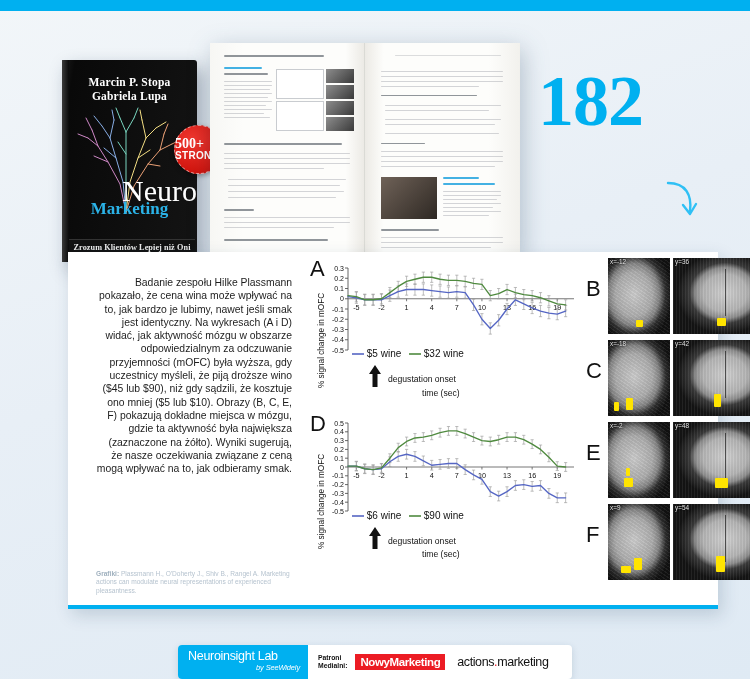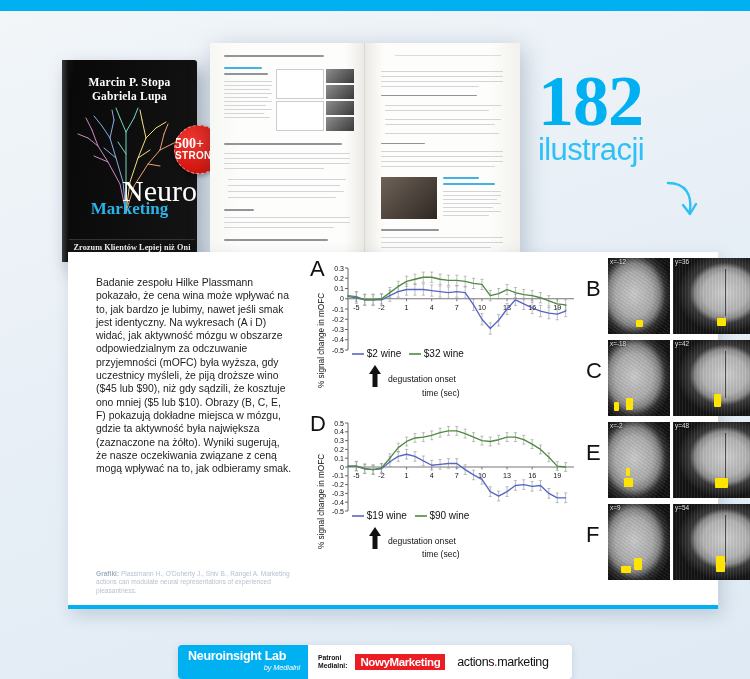--- a/index.html
+++ b/index.html
@@ -100,20 +100,21 @@
     font-family:"Liberation Serif",serif;font-weight:bold;color:#1fb6f0;
     font-size:23.5px;line-height:26px;letter-spacing:-.2px;
   }
   .h-line2{
     font-family:"Liberation Serif",serif;font-weight:bold;color:#222;
     font-size:23.5px;line-height:26px;letter-spacing:-.2px;
   }
   .body-copy{
     margin-top:10px;color:#1d1d1d;font-size:10.4px;line-height:13.3px;
     font-family:"Liberation Sans",sans-serif;
+    text-align:right;
   }
   .credit{
     position:absolute;left:28px;top:318px;width:210px;color:#b6c3cf;
     font-size:6.6px;line-height:8.4px;font-family:"Liberation Sans",sans-serif;
   }
   .credit b{color:#9fb0be;}
 
   
   .panel{position:absolute;}
   .plabel{
@@ -140,21 +141,21 @@
   
   .footer{
     position:absolute;left:178px;top:645px;width:394px;height:34px;background:#fff;
     border-radius:4px;box-shadow:0 2px 7px rgba(30,60,90,.15);overflow:hidden;
     display:flex;align-items:center;
   }
   .f-logo{
     width:130px;height:34px;background:#00b0f0;color:#fff;box-sizing:border-box;
     padding:4px 8px 0 10px;
   }
-  .f-logo .l1{font-size:12.5px;font-weight:bold;line-height:14px;letter-spacing:-.3px;}
+  .f-logo .l1{font-size:12.5px;font-weight:normal;line-height:14px;letter-spacing:-.3px;}
   .f-logo .l2{font-size:7.4px;font-style:italic;text-align:right;line-height:9px;
     letter-spacing:-.1px;}
   .f-pat{font-size:6.8px;color:#111;line-height:8px;font-weight:bold;margin-left:10px;}
   .f-nm{
     background:#ec1c24;color:#fff;font-size:11.5px;font-weight:bold;
     padding:2px 5px;margin-left:8px;letter-spacing:-.4px;
   }
   .f-sm{margin-left:12px;font-size:12.5px;letter-spacing:-.4px;color:#111;}
   .f-sm .r{color:#ec1c24;}
 </style>
@@ -290,21 +291,20 @@
       <div class="rl" style="left:78px;top:172px;width:46px"></div>
       <div class="rl dk" style="left:16px;top:186px;width:58px;height:2px"></div>
       <div class="rl" style="left:16px;top:194px;width:122px"></div>
       <div class="rl" style="left:16px;top:199px;width:122px"></div>
       <div class="rl" style="left:16px;top:204px;width:110px"></div>
     </div>
   </div>
 
   <div class="promo">
     <div class="num">182</div>
-    <div class="word">ilustracji</div>
     <svg class="arrow" width="34" height="42" viewBox="0 0 34 42">
       <path d="M4 4 C22 4 28 16 26 32" fill="none" stroke="#2fc0f5" stroke-width="2.4" stroke-linecap="round"></path>
       <path d="M19 26 L26 35 L32 25" fill="none" stroke="#2fc0f5" stroke-width="2.4" stroke-linecap="round" stroke-linejoin="round"></path>
     </svg>
   </div>
 </div>
 
 <div class="card">
 
   <div class="art-left">
@@ -513,21 +513,21 @@
         <line x1="255.62962962962962" y1="41.77499999999999" x2="255.62962962962962" y2="52.025" stroke="#9a9a9a" stroke-width="0.65"></line>
         <line x1="254.02962962962962" y1="41.77499999999999" x2="257.22962962962964" y2="41.77499999999999" stroke="#9a9a9a" stroke-width="0.65"></line>
         <line x1="254.02962962962962" y1="52.025" x2="257.22962962962964" y2="52.025" stroke="#9a9a9a" stroke-width="0.65"></line>
         <polyline points="38.00,38.70 46.37,39.72 54.74,41.77 63.11,41.77 71.48,41.77 79.85,37.67 88.22,33.58 96.59,31.52 104.96,31.52 113.33,31.52 121.70,32.55 130.07,33.58 138.44,34.60 146.81,33.58 155.19,34.60 163.56,46.90 171.93,61.25 180.30,70.47 188.67,62.27 197.04,51.00 205.41,41.77 213.78,45.87 222.15,49.98 230.52,53.05 238.89,55.10 247.26,56.12 255.63,53.05" fill="none" stroke="#5566c4" stroke-width="1.35" stroke-linejoin="round" stroke-linecap="round"></polyline>
         <polyline points="38.00,37.67 46.37,38.70 54.74,41.77 63.11,41.77 71.48,40.75 79.85,34.60 88.22,28.45 96.59,23.32 104.96,21.27 113.33,19.23 121.70,19.23 130.07,21.27 138.44,22.30 146.81,22.30 155.19,23.32 163.56,25.38 171.93,26.40 180.30,37.67 188.67,35.63 197.04,31.52 205.41,34.60 213.78,36.65 222.15,37.67 230.52,39.72 238.89,42.80 247.26,45.87 255.63,46.90" fill="none" stroke="#4f8a3f" stroke-width="1.35" stroke-linejoin="round" stroke-linecap="round"></polyline>
       </svg>
     <div class="legtxt" style="left:42px;top:90px;">
       <svg width="12" height="8" style="vertical-align:middle">
           <line x1="0" y1="4" x2="12" y2="4" stroke="#5566c4" stroke-width="1.6"></line>
         </svg>
-      <span>$2 wine</span>
+      <span>$5 wine</span>
       <svg width="12" height="8" style="vertical-align:middle;margin-left:5px">
           <line x1="0" y1="4" x2="12" y2="4" stroke="#4f8a3f" stroke-width="1.6"></line>
         </svg>
       <span>$32 wine</span>
     </div>
     <svg width="14" height="22" style="position:absolute;left:58px;top:107px" viewBox="0 0 14 22">
       <path d="M7 0 L13 9 L9.5 9 L9.5 22 L4.5 22 L4.5 9 L1 9 Z" fill="#111"></path>
     </svg>
     <div class="anntxt" style="left:78px;top:116px;">degustation onset</div>
     <div class="anntxt" style="left:112px;top:130px;">time (sec)</div>
@@ -735,21 +735,21 @@
         <line x1="255.62962962962962" y1="49.6" x2="255.62962962962962" y2="58.400000000000006" stroke="#9a9a9a" stroke-width="0.65"></line>
         <line x1="254.02962962962962" y1="49.6" x2="257.22962962962964" y2="49.6" stroke="#9a9a9a" stroke-width="0.65"></line>
         <line x1="254.02962962962962" y1="58.400000000000006" x2="257.22962962962964" y2="58.400000000000006" stroke="#9a9a9a" stroke-width="0.65"></line>
         <polyline points="38.00,53.12 46.37,53.12 54.74,55.76 63.11,56.64 71.48,55.76 79.85,48.72 88.22,43.44 96.59,41.24 104.96,43.44 113.33,47.84 121.70,52.24 130.07,51.36 138.44,50.48 146.81,50.48 155.19,56.64 163.56,61.92 171.93,66.32 180.30,78.64 188.67,83.04 197.04,78.64 205.41,72.48 213.78,71.60 222.15,73.36 230.52,72.48 238.89,80.40 247.26,84.80 255.63,84.80" fill="none" stroke="#5566c4" stroke-width="1.35" stroke-linejoin="round" stroke-linecap="round"></polyline>
         <polyline points="38.00,53.12 46.37,53.12 54.74,55.76 63.11,56.64 71.48,54.88 79.85,45.20 88.22,34.64 96.59,28.48 104.96,24.96 113.33,24.08 121.70,22.32 130.07,19.68 138.44,17.92 146.81,17.92 155.19,20.56 163.56,24.08 171.93,27.60 180.30,28.48 188.67,26.72 197.04,24.08 205.41,24.08 213.78,26.72 222.15,31.12 230.52,36.40 238.89,44.32 247.26,53.12 255.63,54.00" fill="none" stroke="#4f8a3f" stroke-width="1.35" stroke-linejoin="round" stroke-linecap="round"></polyline>
       </svg>
     <div class="legtxt" style="left:42px;top:97px;">
       <svg width="12" height="8" style="vertical-align:middle">
           <line x1="0" y1="4" x2="12" y2="4" stroke="#5566c4" stroke-width="1.6"></line>
         </svg>
-      <span>$19 wine</span>
+      <span>$6 wine</span>
       <svg width="12" height="8" style="vertical-align:middle;margin-left:5px">
           <line x1="0" y1="4" x2="12" y2="4" stroke="#4f8a3f" stroke-width="1.6"></line>
         </svg>
       <span>$90 wine</span>
     </div>
     <svg width="14" height="22" style="position:absolute;left:58px;top:114px" viewBox="0 0 14 22">
       <path d="M7 0 L13 9 L9.5 9 L9.5 22 L4.5 22 L4.5 9 L1 9 Z" fill="#111"></path>
     </svg>
     <div class="anntxt" style="left:78px;top:123px;">degustation onset</div>
     <div class="anntxt" style="left:112px;top:136px;">time (sec)</div>
@@ -822,21 +822,21 @@
           <div class="coord">y=54</div>
           <div class="blob" style="left: 43px; top: 52px; width: 9px; height: 16px;"></div>
         </div>
       </div>
     </div>
 </div>
 
 <div class="footer">
   <div class="f-logo">
     <div class="l1">Neuroinsight Lab</div>
-    <div class="l2">by Medialni</div>
+    <div class="l2">by SeeWidely</div>
   </div>
   <div class="f-pat">
     <div>Patroni</div>
     <div>Medialni:</div>
   </div>
   <div class="f-nm">NowyMarketing</div>
   <div class="f-sm">
     <span>actions</span><span class="r">.</span><span>marketing</span>
   </div>
 </div>

